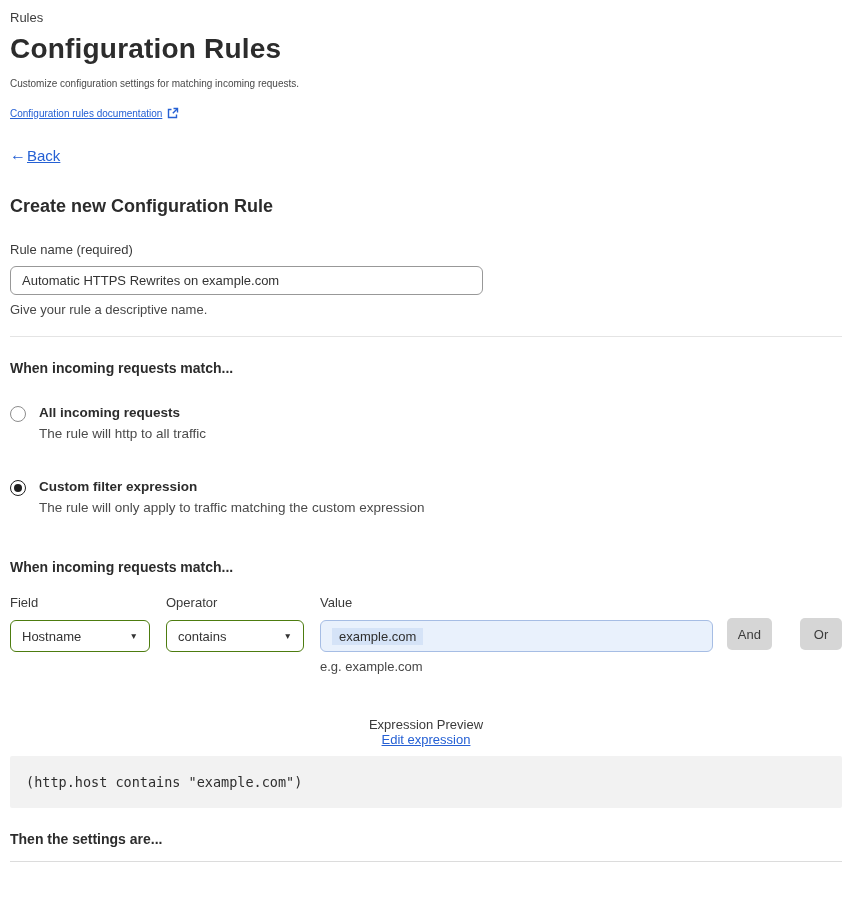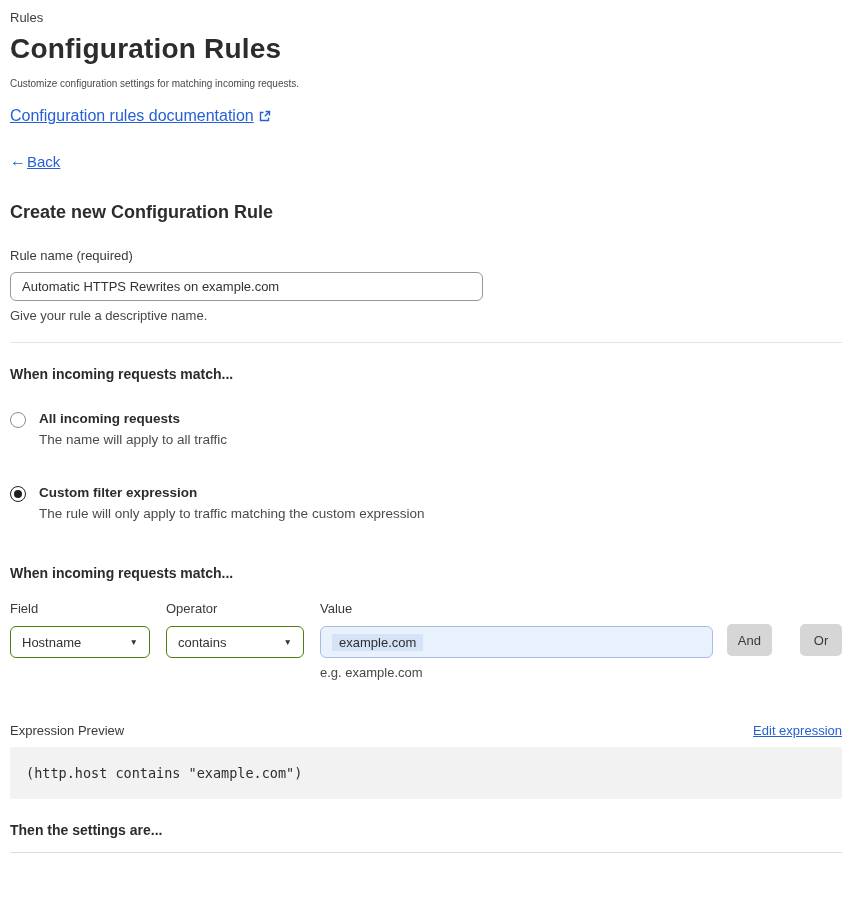--- a/index.html
+++ b/index.html
@@ -9,21 +9,21 @@
     background: #ffffff;
     color: #303030;
   }
   .wrap { padding: 8px 10px 0 10px; }
 
   
   .breadcrumb { font-size: 13px; color: #3d3d3d; margin-top: 2px; }
   .page-title { font-size: 28px; font-weight: 700; color: #2c2c2c; margin-top: 8px; letter-spacing: 0.2px; }
   .subtitle { font-size: 10px; color: #494949; margin-top: 13px; }
   a.link, .link { color: #2560d4; text-decoration: underline; cursor: pointer; }
-  .doc-link-row { margin-top: 18px; font-size: 16px; display: flex; align-items: center; gap: 5px; }
+  .doc-link-row { margin-top: 18px; font-size: 10px; display: flex; align-items: center; gap: 5px; }
   .ext-icon { display: inline-block; color: #2560d4; line-height: 0; }
   .back-row { margin-top: 27px; font-size: 15px; display: flex; align-items: center; color: #2560d4; }
   .back-arrow { text-decoration: none; font-size: 16px; margin-right: 1px; }
 
   
   .section-heading { font-size: 18px; font-weight: 700; color: #2c2c2c; margin-top: 32px; }
   .field-label { font-size: 13px; color: #3a3a3a; margin-top: 25px; }
   .rule-name-input {
     margin-top: 9px; width: 473px; height: 29px;
     border: 1px solid #989898; border-radius: 6px;
@@ -74,21 +74,21 @@
   .eg-text { font-size: 13px; color: #474747; margin-top: 7px; }
   .andor-btn {
     height: 32px; min-width: 42px; padding: 0 11px;
     background: #d6d6d6; border: none; border-radius: 5px;
     font-size: 13px; color: #3b3b3b; cursor: pointer; margin-top: 23px;
     font-family: "Liberation Sans", sans-serif;
   }
   .andor-btn + .andor-btn { margin-left: 28px; }
 
   
-  .preview-row { display: flex; justify-content: space-between; align-items: center; margin-top: 43px; }
+  .preview-row { display: flex; justify-content: space-between; align-items: center; margin-top: 43px; flex-direction: column; }
   .preview-label { font-size: 13px; color: #3a3a3a; }
   .edit-link { font-size: 13px; }
   .code-block {
     margin-top: 9px; background: #f2f2f2; border-radius: 2px;
     padding: 18px 16px; font-family: "DejaVu Sans Mono", "Liberation Mono", monospace;
     font-size: 13.5px; color: #2e2e2e;
   }
 
   
   .then-heading { font-size: 14px; font-weight: 700; color: #2c2c2c; margin-top: 23px; }
@@ -126,21 +126,21 @@
   <div class="help-text">Give your rule a descriptive name.</div>
 
   <hr class="divider">
 
   <div class="match-heading">When incoming requests match...</div>
 
   <div class="radio-row">
     <span class="radio-circle"></span>
     <div>
       <div class="radio-label">All incoming requests</div>
-      <div class="radio-desc">The name will apply to all traffic</div>
+      <div class="radio-desc">The rule will http to all traffic</div>
     </div>
   </div>
 
   <div class="radio-row second">
     <span class="radio-circle checked"></span>
     <div>
       <div class="radio-label">Custom filter expression</div>
       <div class="radio-desc">The rule will only apply to traffic matching the custom expression</div>
     </div>
   </div>

